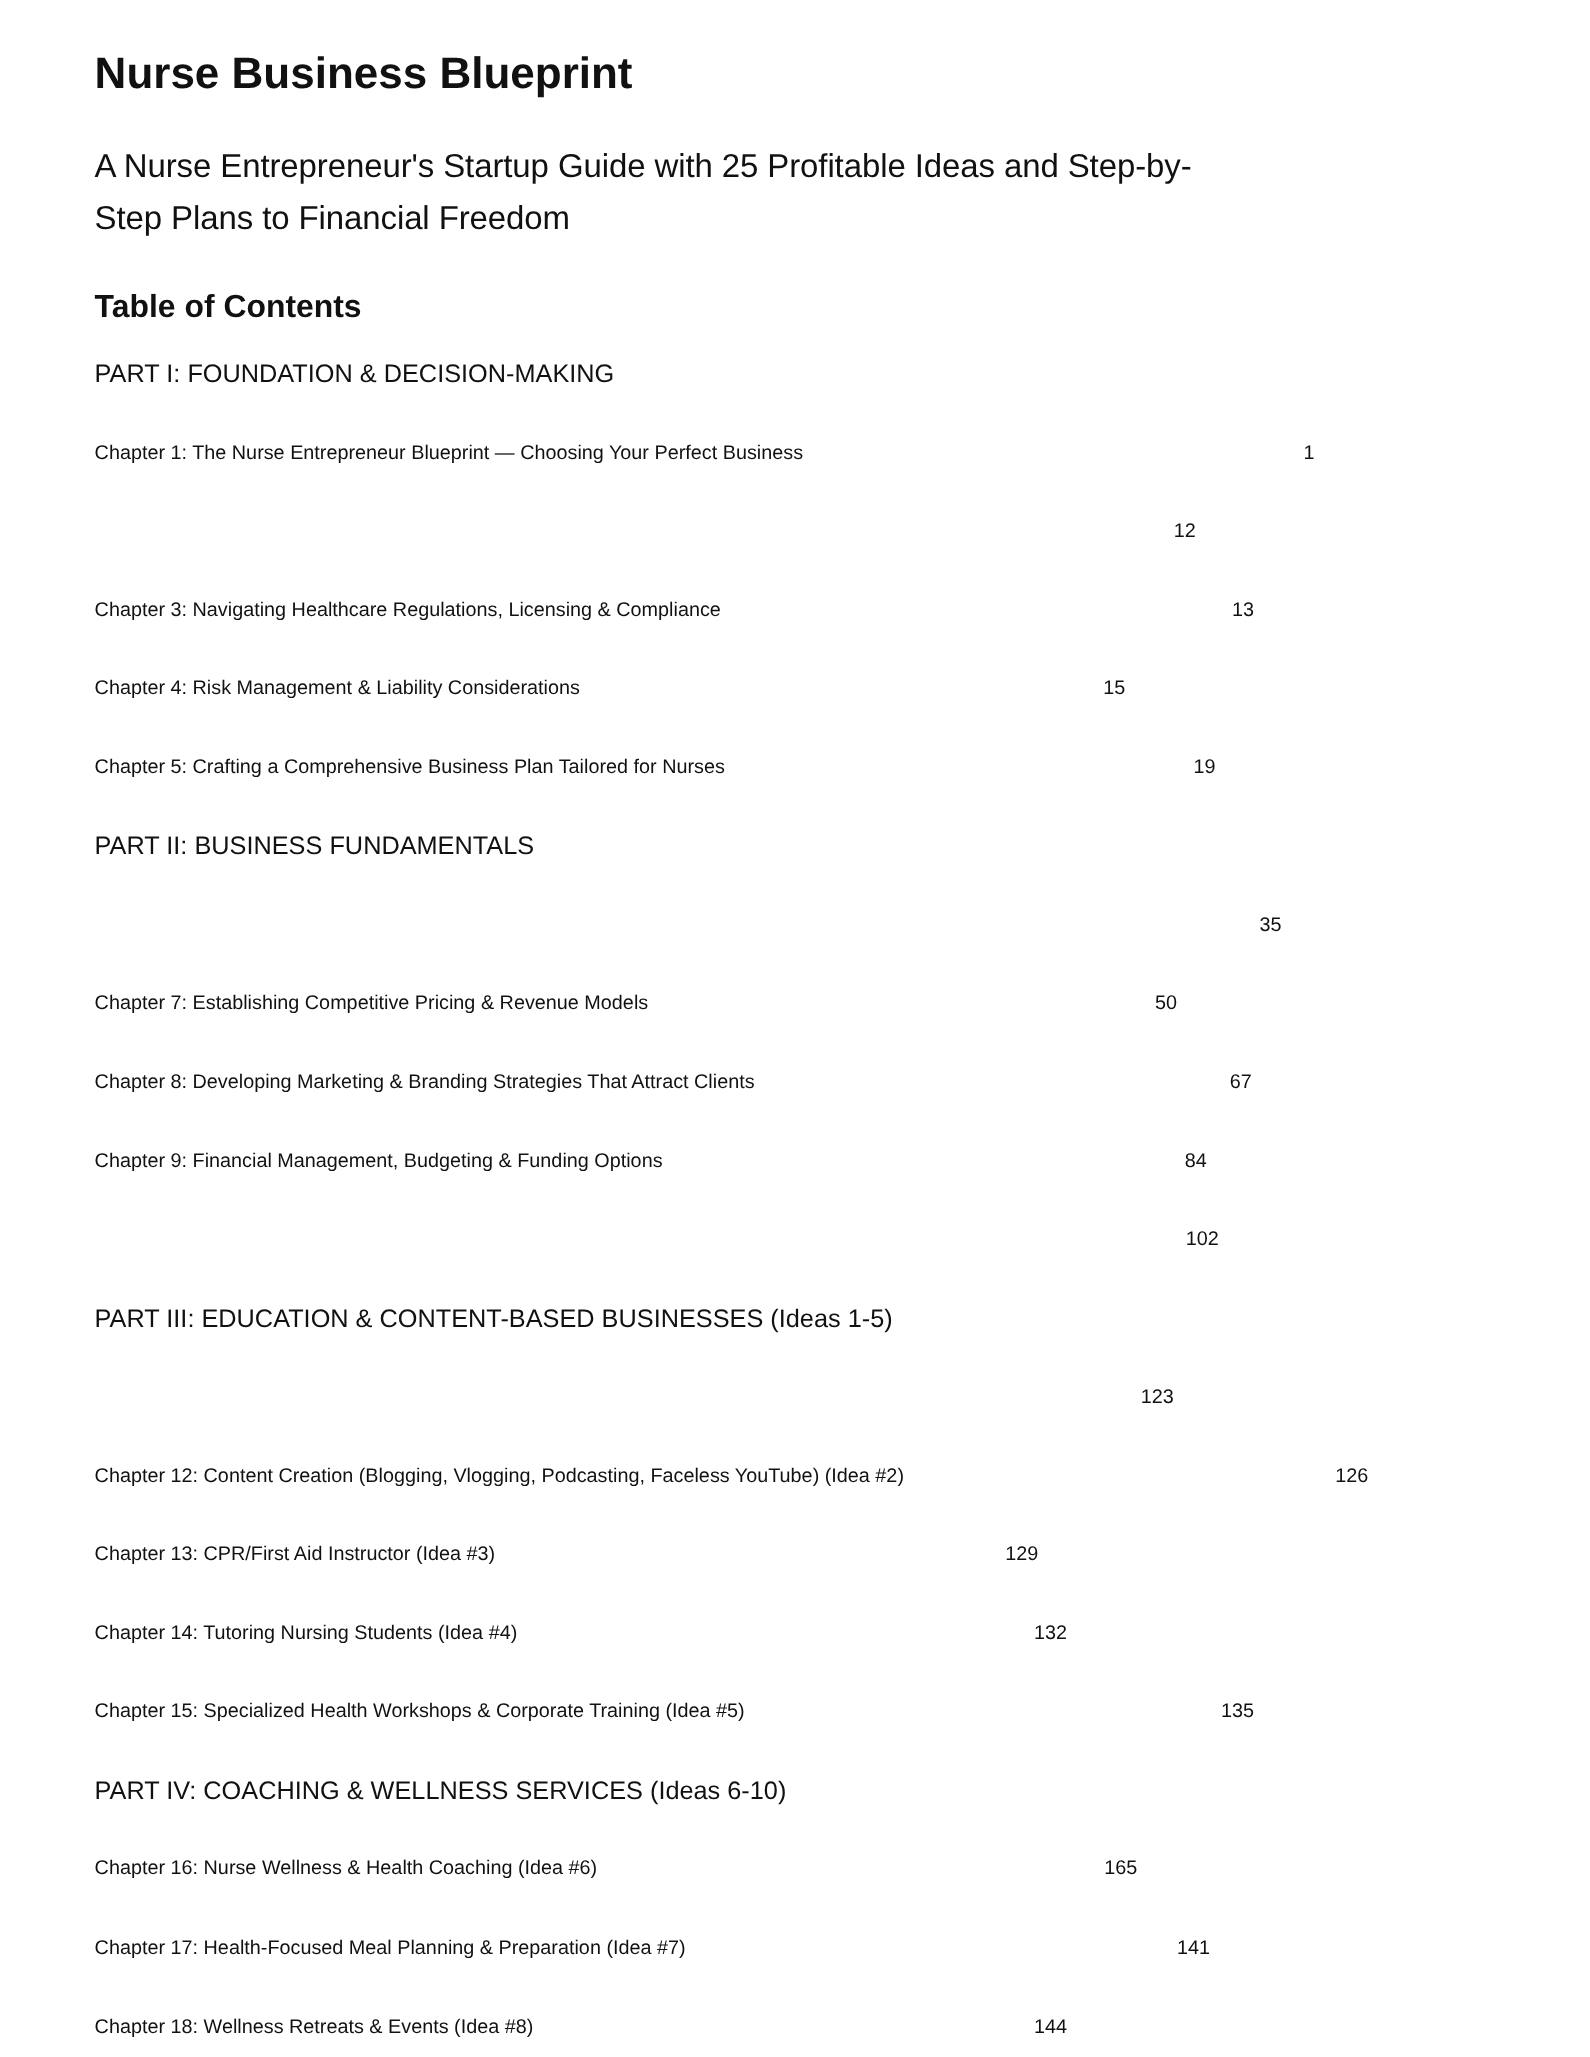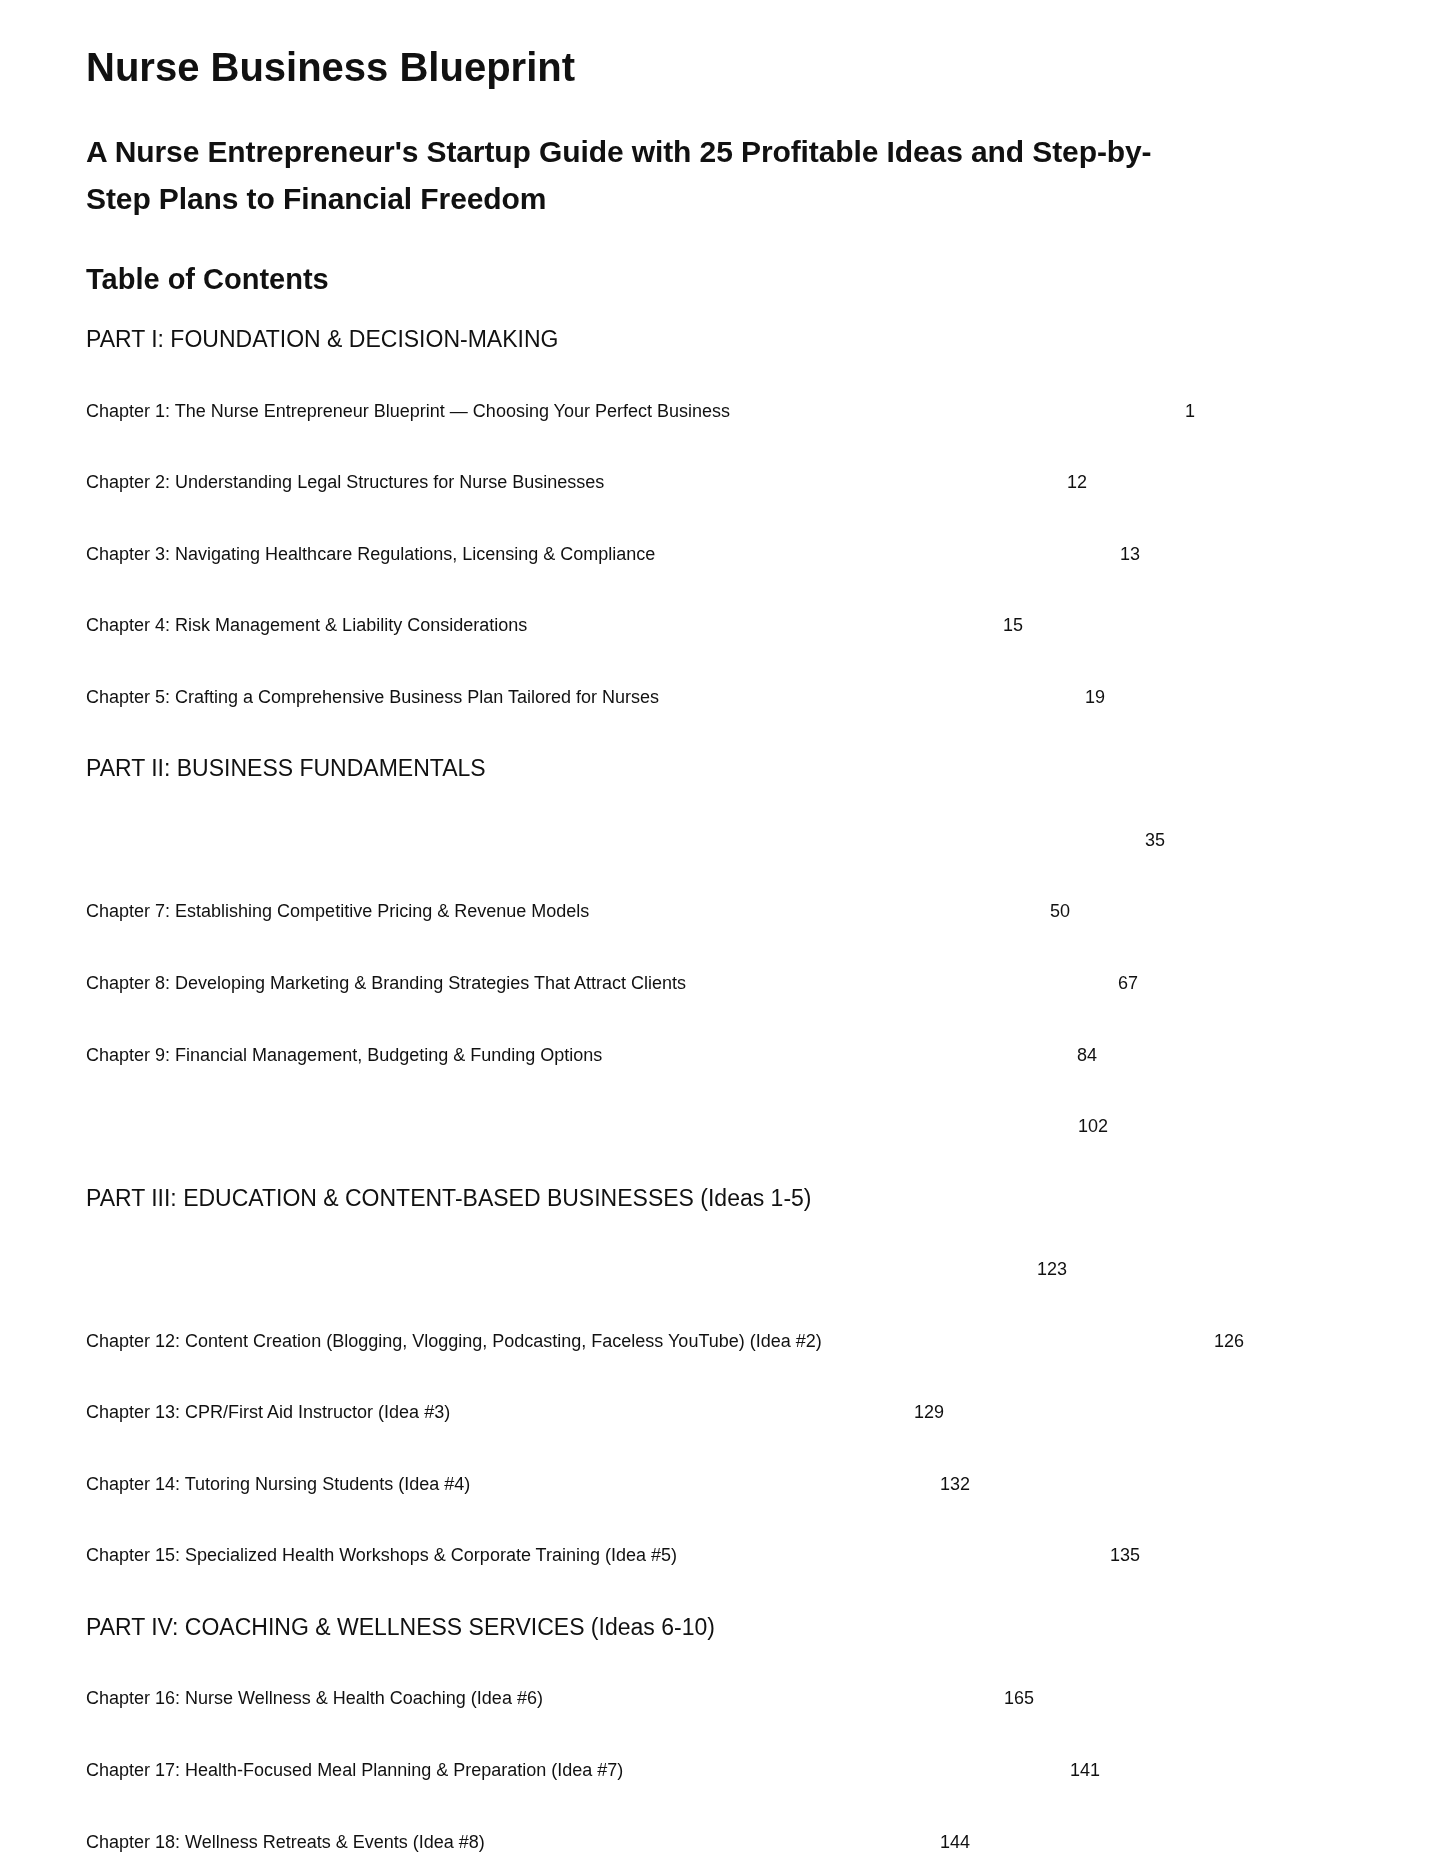--- a/index.html
+++ b/index.html
@@ -1,20 +1,20 @@
 <!DOCTYPE html>
 <html><head>
 <meta charset="utf-8">
 <style>
   html, body { margin: 0; padding: 0; background: #ffffff; }
   body { width: 1445px; height: 1870px; position: relative; overflow: hidden; color: #111111;
          font-family: "Liberation Sans", sans-serif; }
   .abs { position: absolute; left: 86px; white-space: nowrap; }
   .doc-title { font-weight: 700; font-size: 40px; height: 60px; line-height: 60px; top: 37px; }
-  .doc-subtitle { font-weight: 700; font-size: 30px; height: 44px; line-height: 44px; letter-spacing: -0.1px; }
+  .doc-subtitle { font-weight: 400; font-size: 30px; height: 44px; line-height: 44px; letter-spacing: -0.1px; }
   .toc-heading { font-weight: 700; font-size: 29px; height: 40px; line-height: 40px; top: 259px; }
   .part-heading { font-weight: 400; font-size: 23px; height: 40px; line-height: 40px; }
   .toc-row { display: flex; align-items: center; height: 40px; line-height: 40px; font-size: 18px; }
   .toc-row .label { flex: 0 0 auto; }
   .toc-row .leader { flex: 1 1 auto; min-width: 0; margin: 0 6px;
       background-image: radial-gradient(circle, #222 0.95px, transparent 1.25px);
       background-size: 4.9px 4px; background-repeat: repeat-x; background-position: 0 27px; }
   .toc-row .page { flex: 0 0 auto; }
 </style>
 </head>
@@ -28,21 +28,20 @@
 <div>
 
   <div class="abs part-heading" style="top:319px">PART I: FOUNDATION &amp; DECISION-MAKING</div>
 
   <div class="abs toc-row" style="top:391px;width:1109px">
     <span class="label">Chapter 1: The Nurse Entrepreneur Blueprint — Choosing Your Perfect Business</span>
     <span class="leader"></span>
     <span class="page">1</span>
   </div>
   <div class="abs toc-row" style="top:462px;width:1001px">
-    <span class="label">Chapter 2: Understanding Legal Structures for Nurse Businesses</span>
     <span class="leader"></span>
     <span class="page">12</span>
   </div>
   <div class="abs toc-row" style="top:534px;width:1054px">
     <span class="label">Chapter 3: Navigating Healthcare Regulations, Licensing &amp; Compliance</span>
     <span class="leader"></span>
     <span class="page">13</span>
   </div>
   <div class="abs toc-row" style="top:605px;width:937px">
     <span class="label">Chapter 4: Risk Management &amp; Liability Considerations</span>

